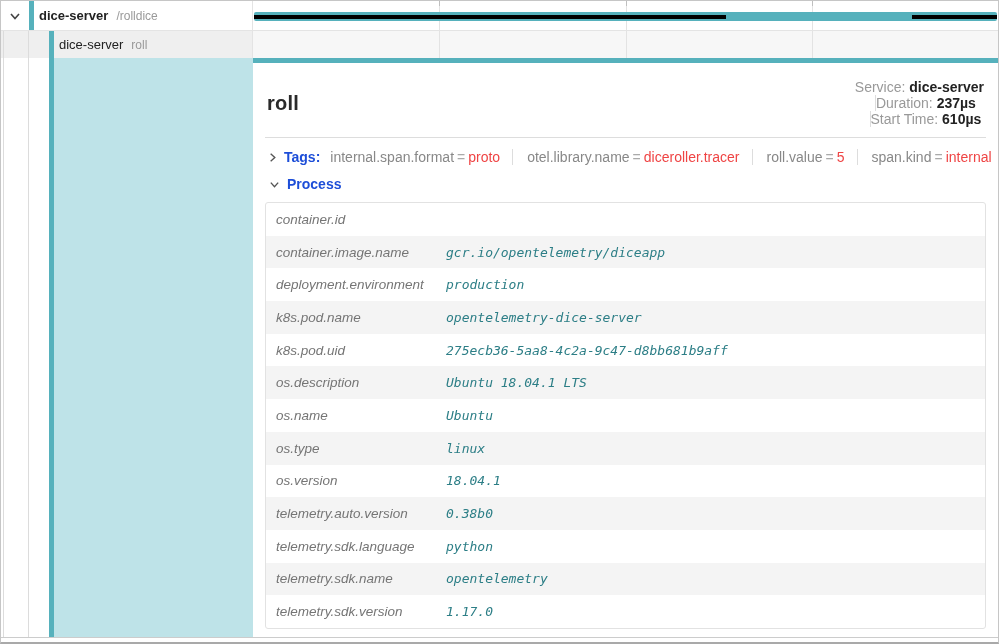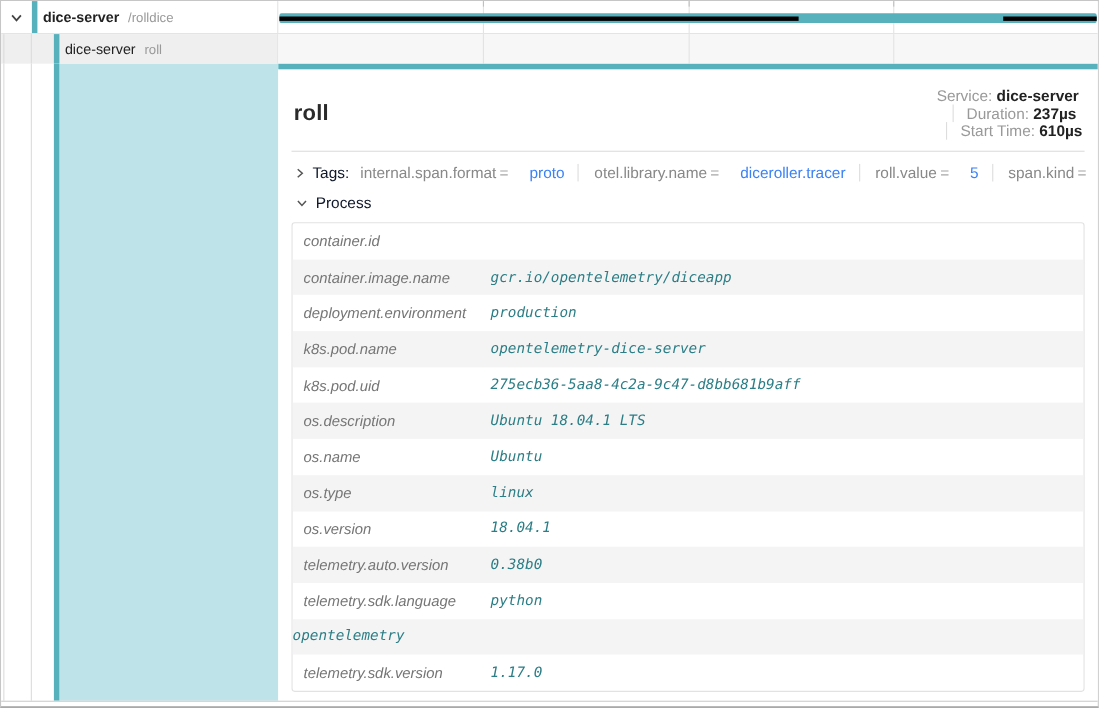--- a/index.html
+++ b/index.html
@@ -52,35 +52,35 @@
 
   .detail-card {
     position:absolute; left:252px; right:0; top:0; bottom:5px; background:#fff;
     border-top:5px solid var(--accent,#56b1bc); padding:0 10px; overflow:hidden;
   }
 
   .card-header { display:flex; align-items:center; padding:16px 4px 10px 4px; }
   .span-title { font-size:20px; font-weight:700; color:#2a2a2a; letter-spacing:.2px; }
   .meta-list { margin-left:auto; display:flex; align-items:center;flex-direction:column; }
   .meta-item { font-size:14px; }
-  .meta-item + .meta-item { border-left:1px solid #ddd; padding-left:12px; margin-left:12px; }
+  .meta-item + .meta-item { border-left:1px solid #ddd; margin-left:12px; }
   .meta-label { color:#999; }
   .meta-value { color:#222; font-weight:700; }
 
   .header-divider { height:1px; background:#ddd; margin:0 2px; }
 
   .accordian-row { display:flex; align-items:center; padding:11px 4px 0 4px; cursor:pointer; }
   .acc-chevron { width:14px; height:14px; display:flex; align-items:center; justify-content:center; margin-right:6px; }
-  .acc-title { font-size:14px; font-weight:400; color:#0f172a; }
+  .acc-title { font-size:14px; font-weight:700; color:#1d4ed8; }
   .tag-items { display:flex; align-items:center; margin-left:10px; }
   .tag-item { font-size:14px; white-space:nowrap; }
   .tag-item + .tag-item { border-left:1px solid #ddd; padding-left:14px; margin-left:12px; }
   .tag-key { color:#888; }
   .tag-eq { color:#aaa; padding:0 3px; }
-  .tag-val { color:#3b82f6;margin-left:16px; }
+  .tag-val { color:#ef4444; }
 
   .kv-table { margin:10px 2px 0 2px; border:1px solid #e2e2e2; border-radius:3px; overflow:hidden; background:#fff; }
   .kv-row { display:flex; align-items:center; height:32.7px;font-style:italic; }
   .kv-row:nth-child(even) { background:#f4f4f4; }
   .kv-key { flex:0 0 180px; padding-left:10px; font-size:13.5px; color:#757575; }
   .kv-val { flex:1; font-family:"DejaVu Sans Mono", monospace; font-size:13px; color:var(--value-text,#2c7e86); }
 
   .card-footer { display:flex; align-items:center; justify-content:flex-end; padding:7px 2px 0 0; }
   .spanid-label { font-size:13px; color:#b0b0b0; margin-right:5px; }
   .spanid-value { font-size:14px; color:#444; margin-right:10px; }
@@ -229,20 +229,21 @@
           </div>
         <div class="kv-row">
             <div class="kv-key">telemetry.auto.version</div>
             <div class="kv-val">0.38b0</div>
           </div>
         <div class="kv-row">
             <div class="kv-key">telemetry.sdk.language</div>
             <div class="kv-val">python</div>
           </div>
         <div class="kv-row">
+            <div class="kv-key">telemetry.sdk.name</div>
             <div class="kv-val">opentelemetry</div>
           </div>
         <div class="kv-row">
             <div class="kv-key">telemetry.sdk.version</div>
             <div class="kv-val">1.17.0</div>
           </div>
       </div>
 
 
     </div>

